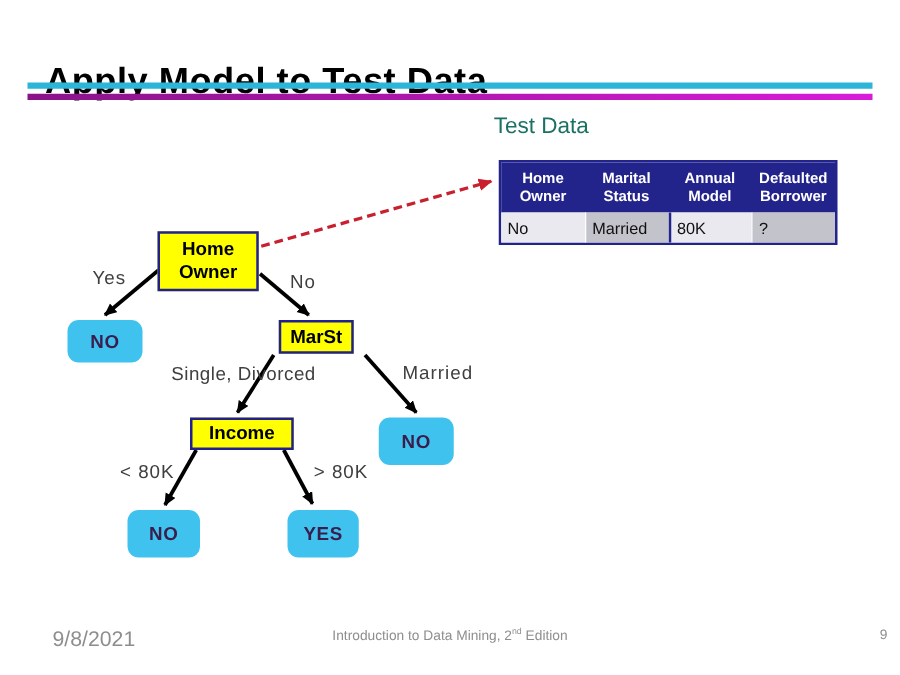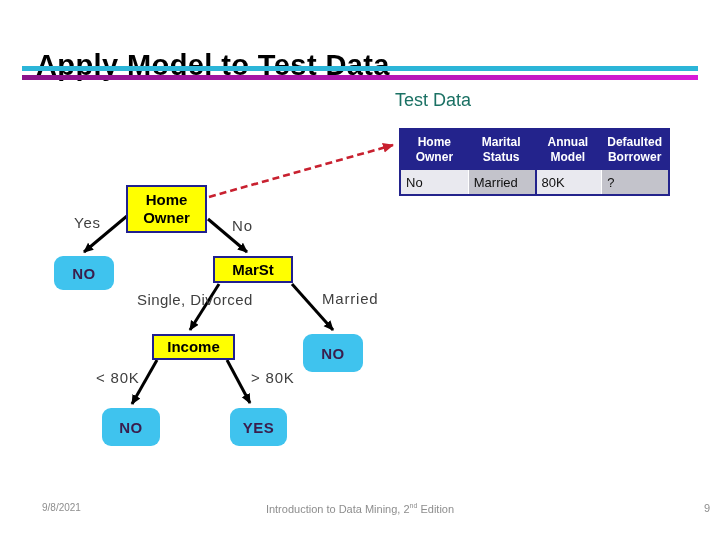--- a/index.html
+++ b/index.html
@@ -32,40 +32,40 @@
   svg.edges{position:absolute;left:0;top:0;pointer-events:none;}
   .tree-edge{stroke:#000;stroke-width:3;}
   .test-arrow{stroke:var(--dashed-arrow);stroke-width:2.6;stroke-dasharray:7 4;fill:none;}
   .ah-black{fill:#000;}
   .ah-red{fill:var(--dashed-arrow);}
 
   .node{position:absolute;background:var(--node-fill);border:2.5px solid var(--node-border);
         display:flex;align-items:center;justify-content:center;text-align:center;
         font-weight:bold;font-size:15px;color:#000;line-height:1.2;}
   .node-home{left:126px;top:185px;width:81px;height:48px;}
-  .node-marst{left:213px;top:256px;width:80px;height:27px;}
+  .node-marst{left:223px;top:256px;width:60px;height:27px;}
   .node-income{left:152px;top:334px;width:83px;height:26px;}
 
   .leaf{position:absolute;background:var(--leaf-fill);border-radius:9px;
         display:flex;align-items:center;justify-content:center;
         font-weight:bold;font-size:15px;color:var(--leaf-text);letter-spacing:.5px;}
   .leaf-no-left{left:54px;top:256px;width:60px;height:34px;}
   .leaf-no-married{left:303px;top:334px;width:60px;height:38px;}
   .leaf-no-low{left:102px;top:408px;width:58px;height:38px;}
   .leaf-yes-high{left:230px;top:408px;width:57px;height:38px;}
 
   .elabel{position:absolute;font-size:15px;color:var(--edge-label);letter-spacing:.8px;white-space:nowrap;}
   .el-yes{left:74px;top:214px;}
   .el-no{left:232px;top:217px;}
   .el-sd{left:137px;top:291px;letter-spacing:.4px;}
   .el-married{left:322px;top:290px;}
   .el-lt{left:96px;top:369px;}
   .el-gt{left:251px;top:369px;}
 
-  .footer-date{position:absolute;left:42px;top:502px;font-size:10px;color:var(--footer-gray);}
+  .footer-date{position:absolute;left:42px;top:502px;font-size:17px;color:var(--footer-gray);}
   .footer-cite{position:absolute;left:0;right:0;top:502px;text-align:center;font-size:11px;color:var(--footer-gray);}
   .footer-cite sup{font-size:7px;}
   .footer-page{position:absolute;right:10px;top:502px;font-size:11px;color:var(--footer-gray);}
 </style>
 </head>
 <body>
 
 <div class="slide">
 
   <h1 class="title">Apply Model to Test Data</h1>

